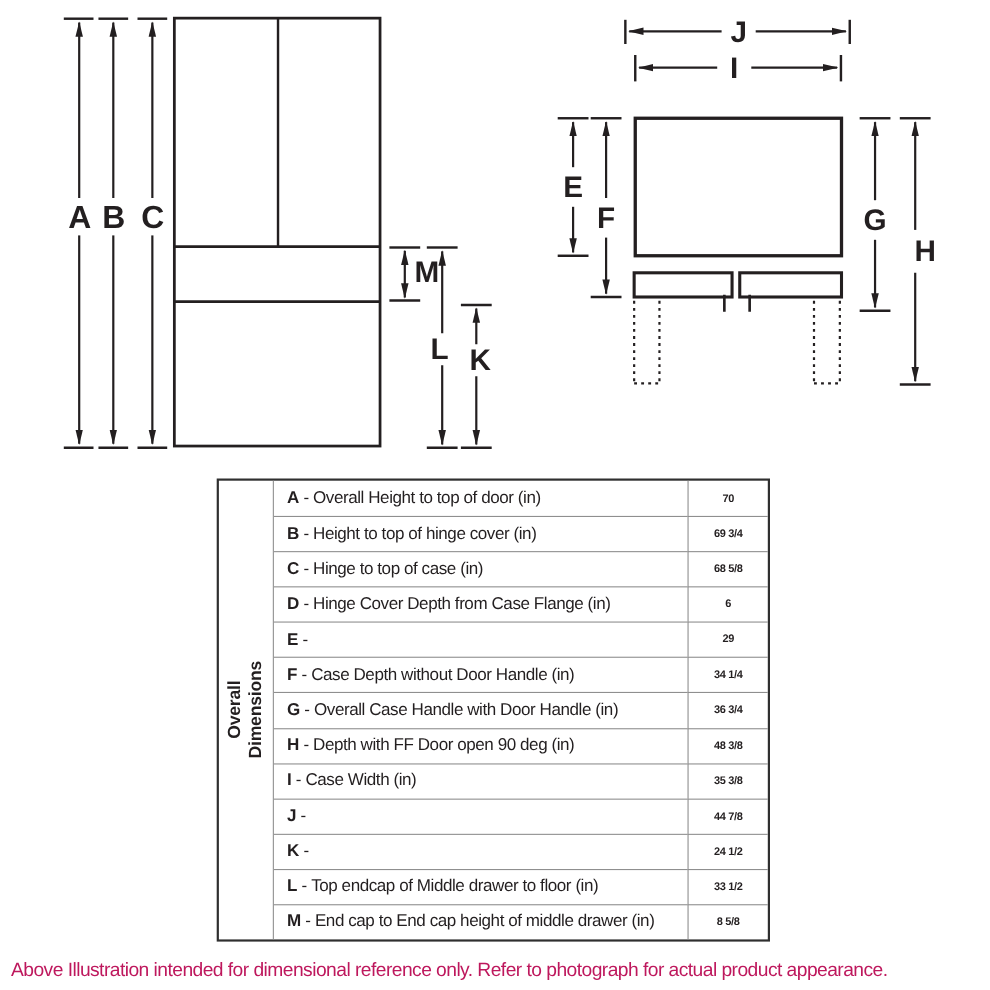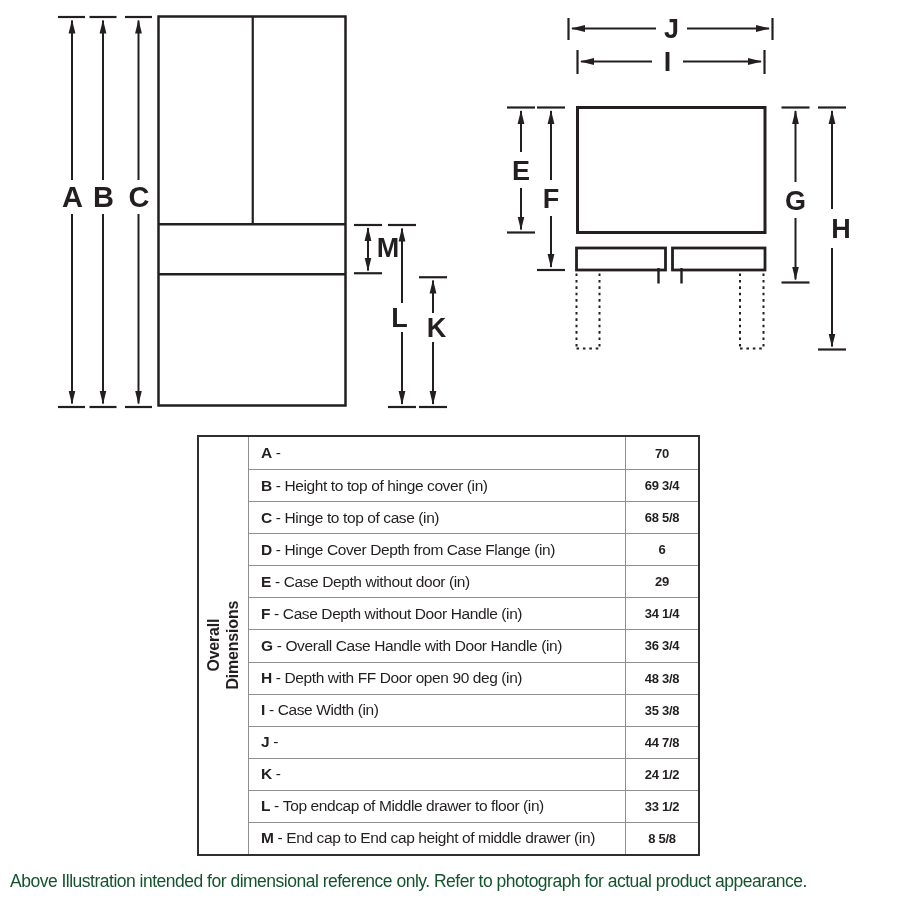--- a/index.html
+++ b/index.html
@@ -33,27 +33,27 @@
   }
   .rot-inner span { display:block; }
   .lbl {
     display:flex; align-items:center; padding-left:12px;
     font-size:15.5px; letter-spacing:-0.4px; white-space:nowrap; overflow:hidden;
   }
   .lbl b { font-weight:bold; }
   .lbl .sep { margin:0 4px; }
   .val {
     display:flex; align-items:center; justify-content:center;
-    font-weight:bold; font-size:13px; letter-spacing:-0.3px;
+    font-weight:bold; font-size:10px; letter-spacing:-0.3px;
     border-left:1px solid #8f8f8f;
   }
   .rline { border-top:1px solid #8f8f8f; }
   .caption {
     position:absolute; left:10px; top:871px; width:888px;
-    font-size:17.5px; letter-spacing:-0.5px; color:#14532d; white-space:nowrap;
+    font-size:17.5px; letter-spacing:-0.5px; color:#be185d; white-space:nowrap;
   }
 </style>
 </head>
 <body>
 
 <div class="canvas">
 
   <svg class="diagrams" width="900" height="432" viewBox="0 0 900 432">
     <defs>
       <marker id="arw" viewBox="0 0 14 10" refX="13" refY="5" markerWidth="14" markerHeight="10" markerUnits="userSpaceOnUse" orient="auto-start-reverse">
@@ -186,20 +186,21 @@
     <div class="rot-cell">
       <div class="rot-inner">
         <span>Overall</span>
         <span>Dimensions</span>
       </div>
     </div>
 
     <div class="lbl">
         <b>A</b>
         <span class="sep">-</span>
+        <span>Overall Height to top of door (in)</span>
       </div>
     <div class="val">70</div>
 
     <div class="lbl rline">
         <b>B</b>
         <span class="sep">-</span>
         <span>Height to top of hinge cover (in)</span>
       </div>
     <div class="val rline">69 3/4</div>
 
@@ -213,21 +214,20 @@
     <div class="lbl rline">
         <b>D</b>
         <span class="sep">-</span>
         <span>Hinge Cover Depth from Case Flange (in)</span>
       </div>
     <div class="val rline">6</div>
 
     <div class="lbl rline">
         <b>E</b>
         <span class="sep">-</span>
-        <span>Case Depth without door (in)</span>
       </div>
     <div class="val rline">29</div>
 
     <div class="lbl rline">
         <b>F</b>
         <span class="sep">-</span>
         <span>Case Depth without Door Handle (in)</span>
       </div>
     <div class="val rline">34 1/4</div>
 

